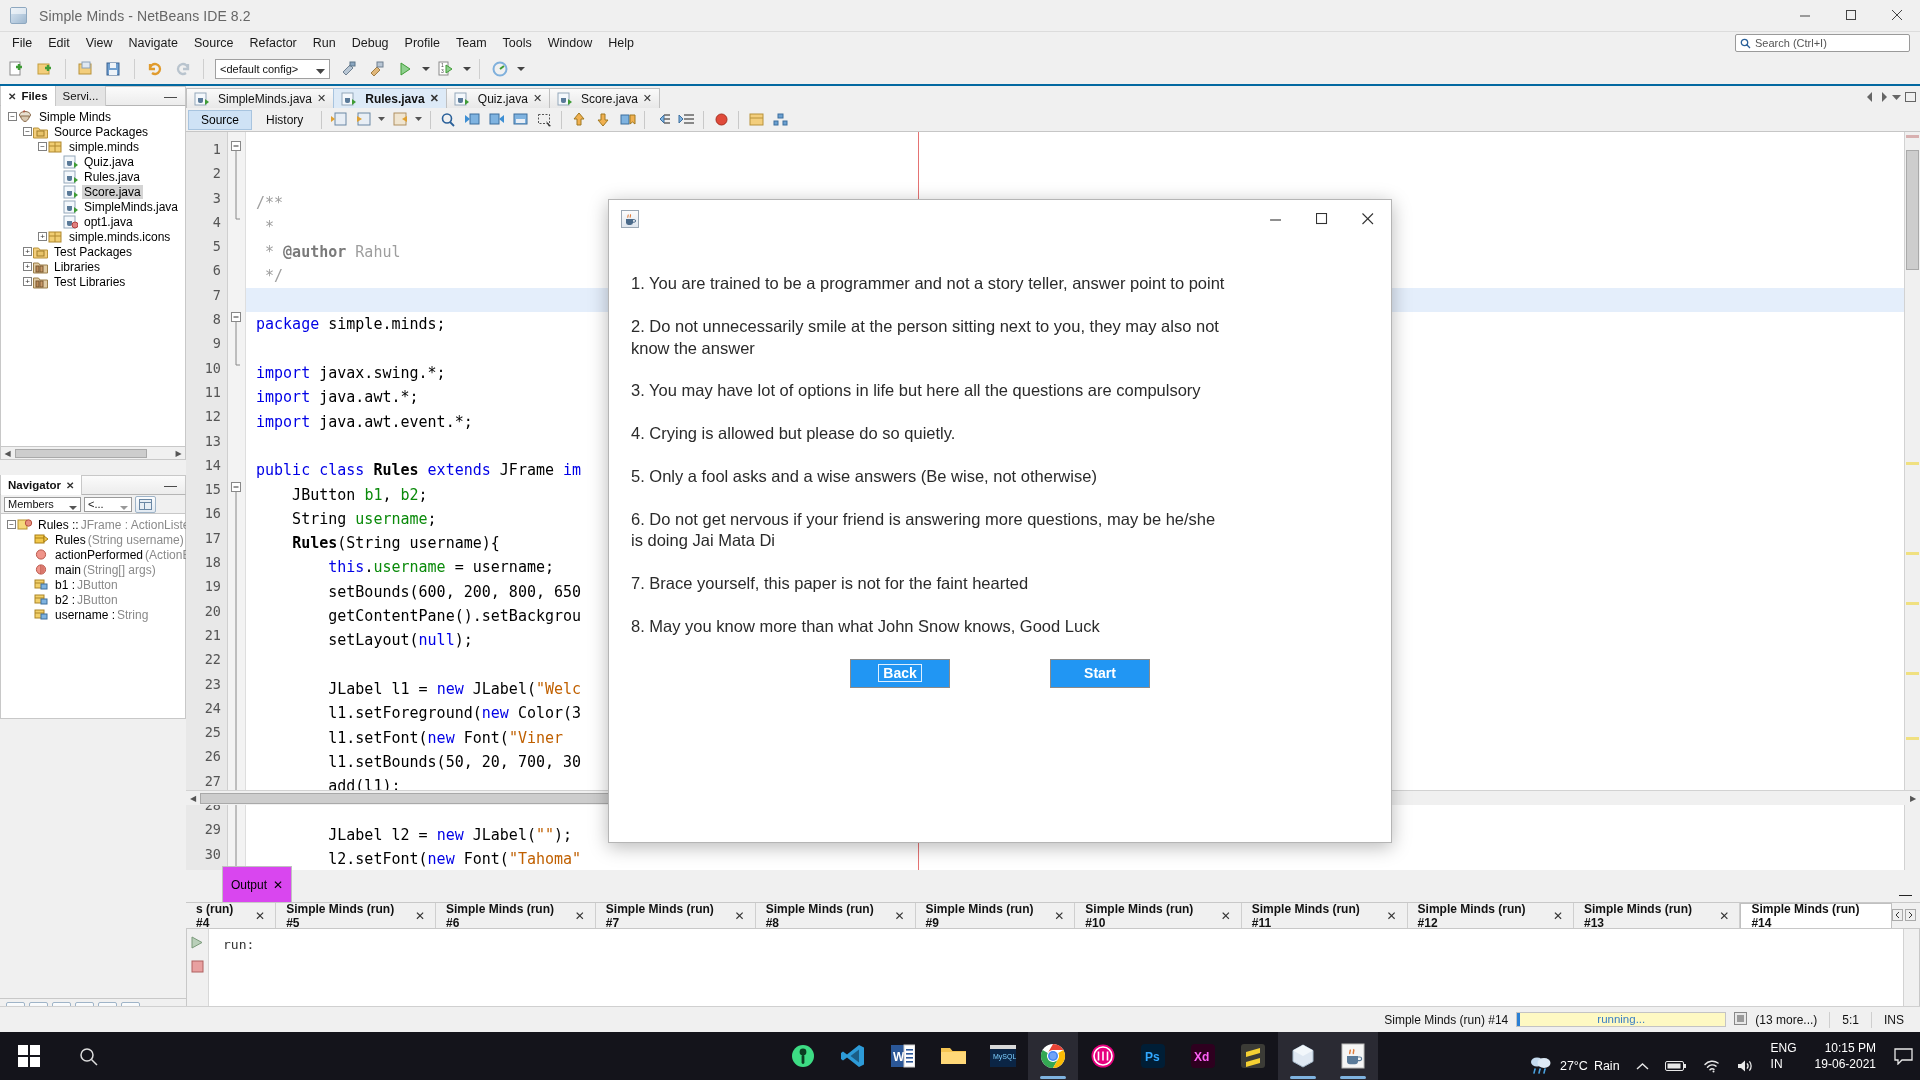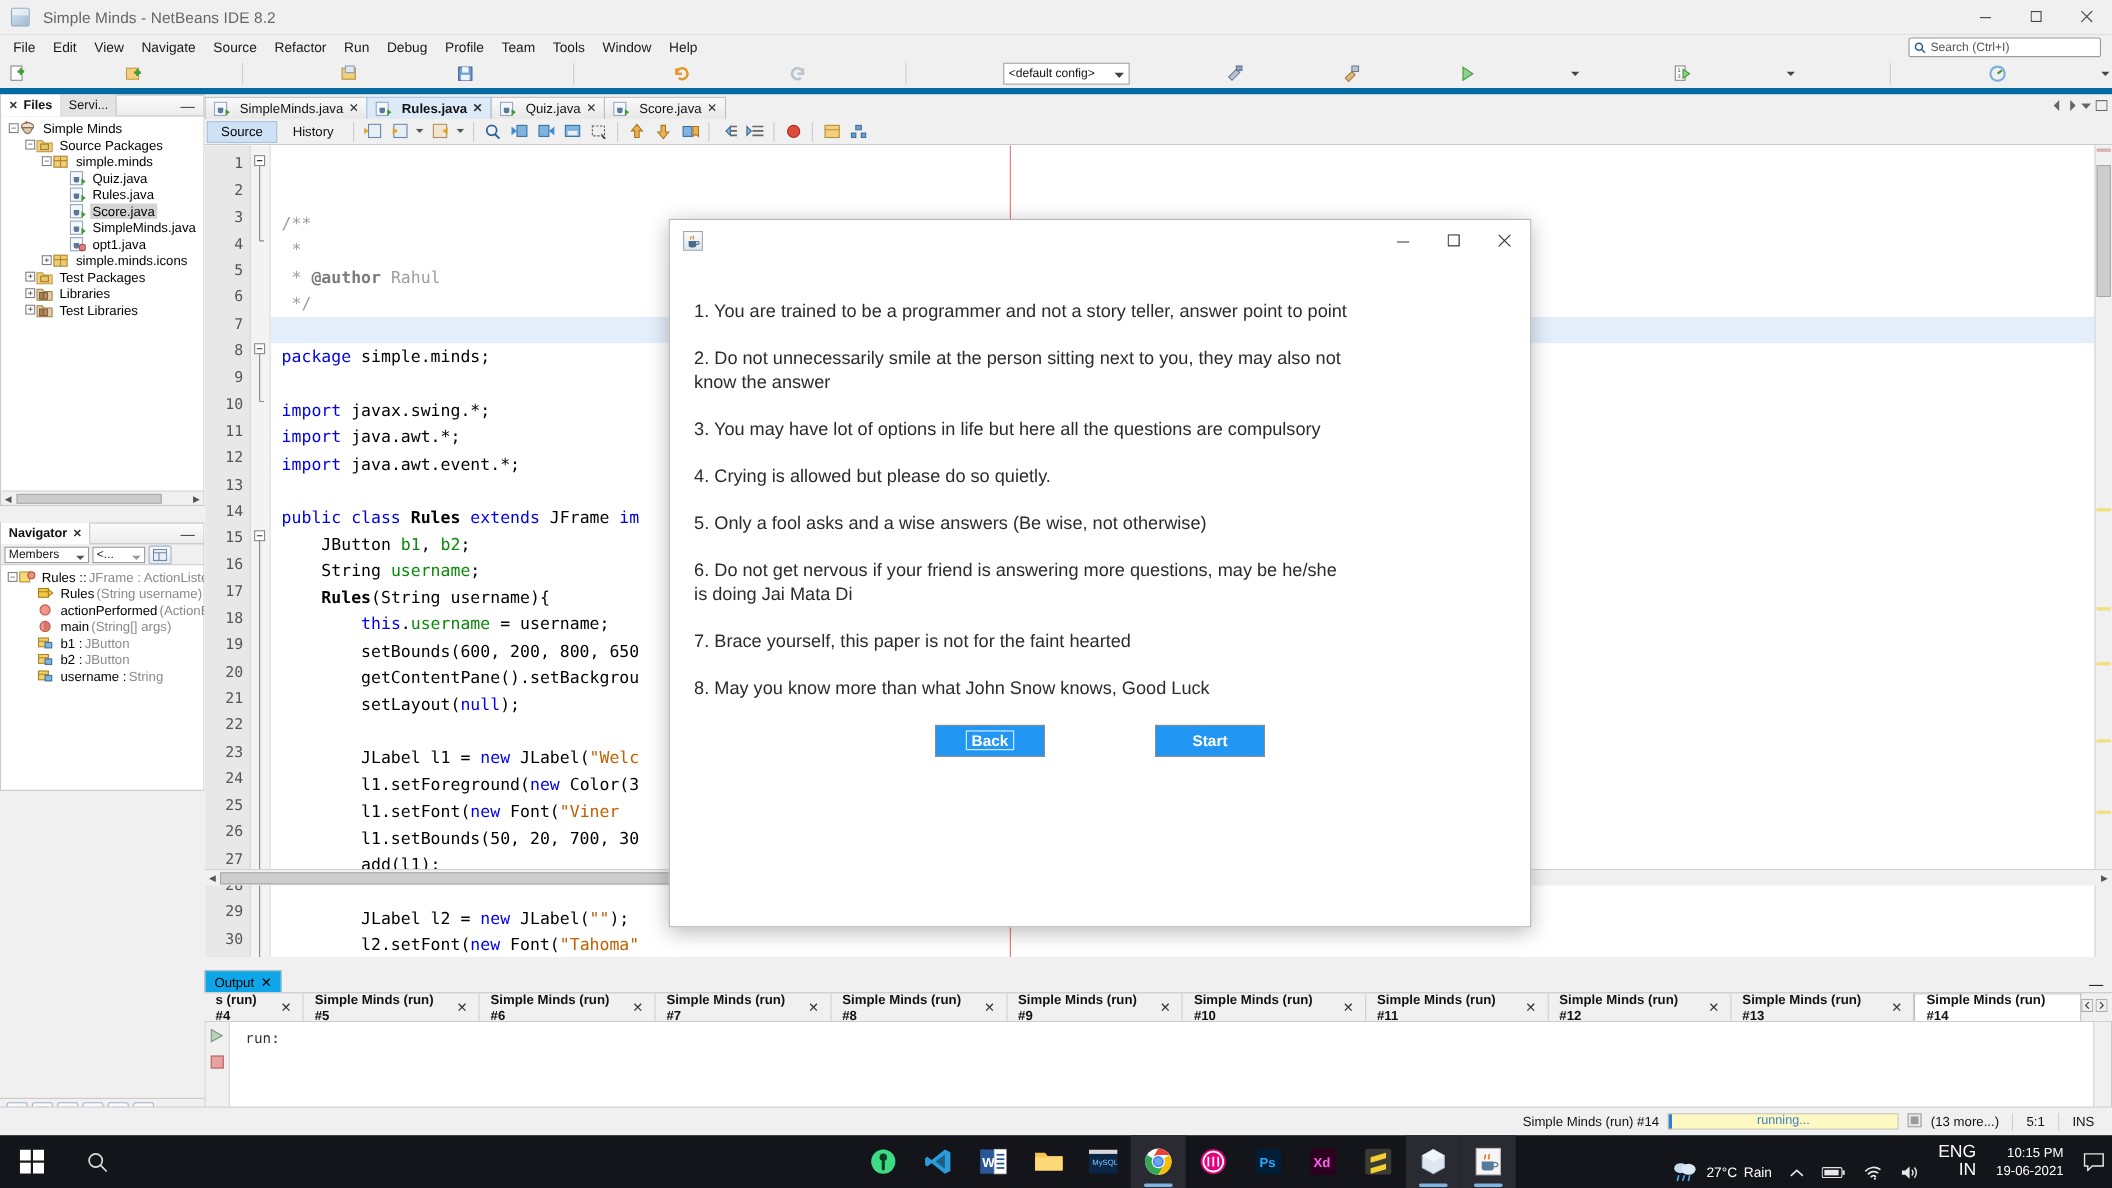--- a/index.html
+++ b/index.html
@@ -42,22 +42,22 @@
   .search-box {
     position:absolute; right:10px; top:34px; width:175px; height:18px;
     background:#fff; border:1px solid #9a9a9a; border-radius:2px;
     display:flex; align-items:center; padding-left:4px; gap:4px;
   }
   .search-box .ph { font-size:11px; color:#555; }
 
   
   .toolbar {
     position:absolute; left:0; top:54px; width:1920px; height:32px;
-    background:#f0f0f0; border-bottom:6px solid #0369a1;
-    display:flex; align-items:center; gap:2px; padding-left:4px;justify-content:space-between;
+    background:#f0f0f0; border-bottom:2px solid #0369a1;
+    display:flex; align-items:center; gap:2px; padding-left:4px;
   }
   .tsep { width:1px; height:20px; background:#cfcfcf; margin:0 5px; }
   .tbtn { width:26px; height:24px; display:flex; align-items:center; justify-content:center;
           border-radius:2px; position:relative;}
   .cfg-select {
     width:115px; height:20px; background:#fff; border:1px solid #a0a0a0;
     display:flex; align-items:center; font-size:11px; color:#111;
     padding-left:4px; position:relative; margin:0 4px;
   }
   .cfg-select .caret { position:absolute; right:4px; top:5px; }
@@ -151,22 +151,22 @@
   .vthumb { position:absolute; right:1px; top:18px; width:13px; height:120px;
             background:#cdcdcd; border:1px solid #a9a9a9;}
   .vmark { position:absolute; right:1px; width:13px; height:3px;}
   .redline{position:absolute;left:672px;top:0;width:1px;height:100%;background:#e57373;}
   .ed-hscroll{position:absolute;left:186px;top:790px;width:1734px;height:15px;background:#f0f0f0;
               border-top:1px solid #d2d2d2;display:flex;align-items:center;}
 
   
   .output-panel { position:absolute; left:186px; top:880px; width:1734px; height:142px; background:#f0f0f0;}
   .out-head { height:22px; display:flex; align-items:flex-end;}
-  .out-tab { height:20px; padding:0 8px; display:flex;align-items:center;gap:6px;font-size:12px;
-             background:#0ea5e9;border:1px solid #c0c0c0;border-bottom:none;}
+  .out-tab { height:36px; padding:0 8px; display:flex;align-items:center;gap:6px;font-size:12px;
+             background:#d946ef;border:1px solid #c0c0c0;border-bottom:none;margin-left:36px;}
   .out-min{margin-left:auto;padding:0 8px;font-size:13px;}
   .run-tabs { height:26px; background:#f0f0f0; border-top:1px solid #c8c8c8;
               display:flex; align-items:center; overflow:hidden; position:relative;}
   .rtab { height:26px; display:flex; align-items:center; gap:6px; padding:0 10px;
           font-size:12px; font-weight:bold; color:#111; border-right:1px solid #cfcfcf;}
   .rtab.active { background:#fff; border:1px solid #c0c0c0; border-bottom:none; height:26px;}
   .rtab .x{font-weight:normal;font-size:12px;color:#333;}
   .out-body { height:94px; background:#fff; border:1px solid #c8c8c8; display:flex;}
   .out-left { width:22px; background:#f0f0f0; border-right:1px solid #d8d8d8; padding-top:4px;}
   .out-text { flex:1; font-family:"DejaVu Sans Mono", monospace; font-size:13px; color:#333;
@@ -212,21 +212,21 @@
   .tb-search{ width:60px;height:48px;display:flex;align-items:center;justify-content:center;}
   .tb-apps { display:flex; align-items:center; margin-left:660px; gap:0;}
   .tapp { width:50px;height:48px;display:flex;align-items:center;justify-content:center;position:relative;}
   .tapp.active { background:#2a2a33; }
   .tapp .under { position:absolute; bottom:1px; left:12px; width:26px; height:3px;
                  background:#7fb3e0; border-radius:2px; }
   .tray { margin-left:auto; display:flex; align-items:center; height:48px; color:#fff; }
   .tray-item { display:flex;align-items:center;gap:6px;padding:0 8px;font-size:12.5px;color:#fff;margin-top:20px;}
   .clock { display:flex; flex-direction:column; align-items:flex-end; font-size:12px;
            line-height:16px; padding:0 10px; color:#fff;}
-  .lang { display:flex; flex-direction:column; align-items:flex-end; font-size:16px;
+  .lang { display:flex; flex-direction:column; align-items:flex-start; font-size:12px;
           line-height:16px; padding:0 8px; color:#fff;}
   .notif { width:34px;height:48px;display:flex;align-items:center;justify-content:center;}
 </style>
 </head>
 <body>
 
 <div id="app">
 
   <div class="titlebar">
     <div class="tb-icon">

